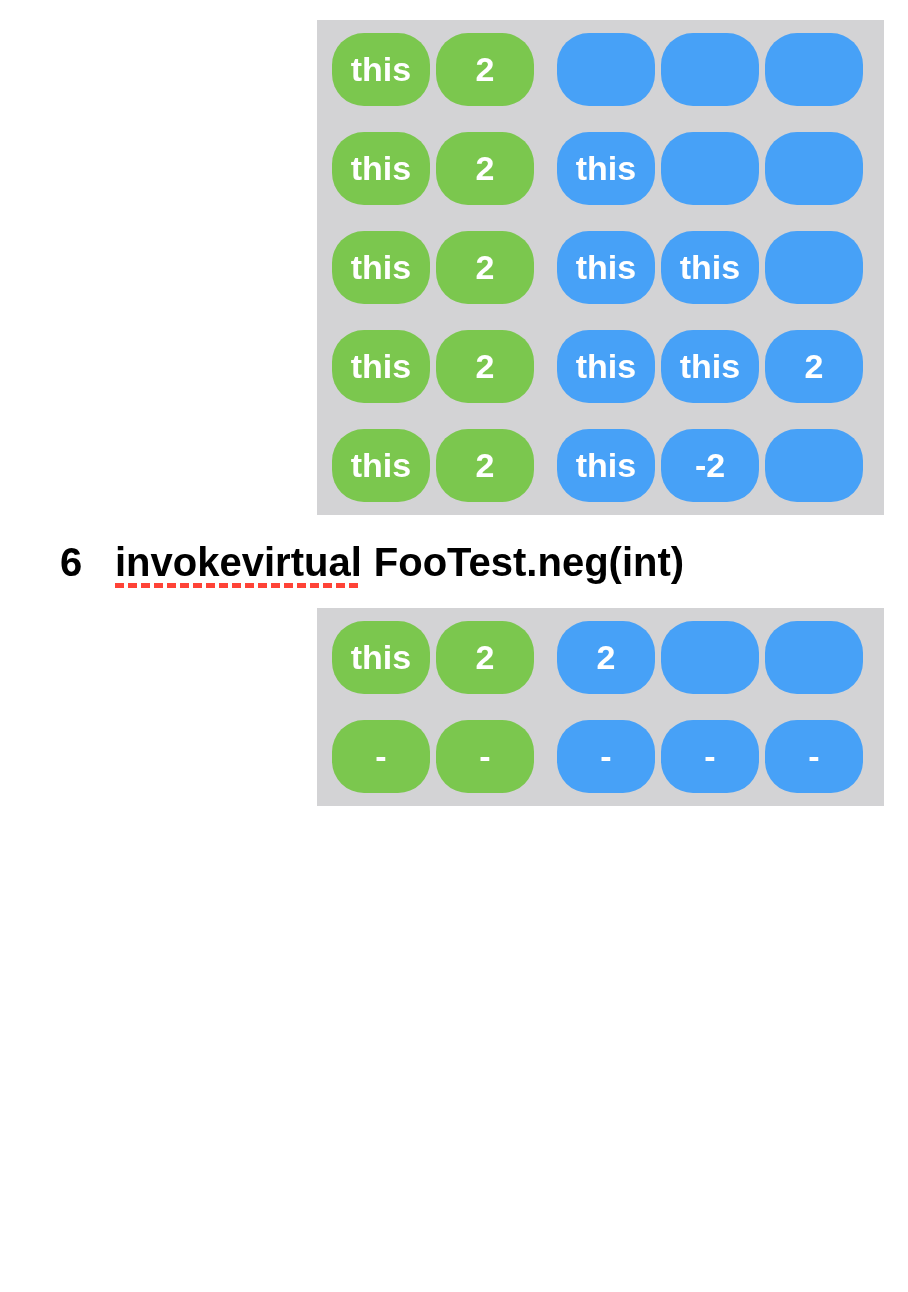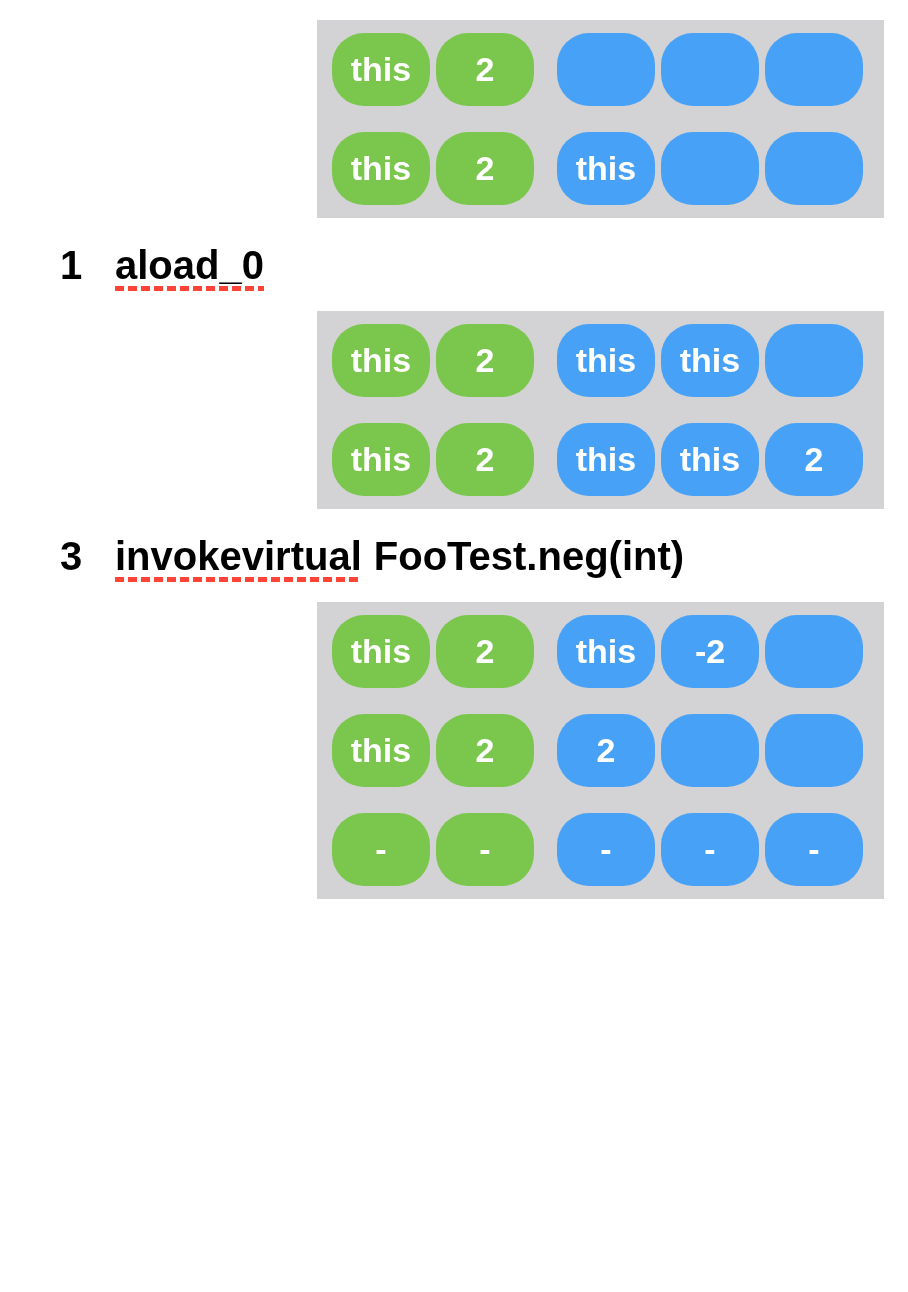--- a/index.html
+++ b/index.html
@@ -55,49 +55,48 @@
 
 
   <section class="strip">
     <div class="cell local">this</div>
     <div class="cell local">2</div>
     <div class="cell stack stack-first">this</div>
     <div class="cell stack"></div>
     <div class="cell stack"></div>
   </section>
 
-  <div class="instruction"><span class="offset">1</span><span class="mnemonic">aload_0</span><span class="operands"></span></div>
 
   <section class="strip">
     <div class="cell local">this</div>
     <div class="cell local">2</div>
     <div class="cell stack stack-first">this</div>
     <div class="cell stack">this</div>
     <div class="cell stack"></div>
   </section>
 
 
   <section class="strip">
     <div class="cell local">this</div>
     <div class="cell local">2</div>
     <div class="cell stack stack-first">this</div>
     <div class="cell stack">this</div>
     <div class="cell stack">2</div>
   </section>
 
-  <div class="instruction"><span class="offset">3</span><span class="mnemonic">invokevirtual</span><span class="operands">FooTest.neg(int)</span></div>
 
   <section class="strip">
     <div class="cell local">this</div>
     <div class="cell local">2</div>
     <div class="cell stack stack-first">this</div>
     <div class="cell stack">-2</div>
     <div class="cell stack"></div>
   </section>
 
+  <div class="instruction"><span class="offset">6</span><span class="mnemonic">invokevirtual</span><span class="operands">FooTest.neg(int)</span></div>
 
   <section class="strip">
     <div class="cell local">this</div>
     <div class="cell local">2</div>
     <div class="cell stack stack-first">2</div>
     <div class="cell stack"></div>
     <div class="cell stack"></div>
   </section>
 
 

